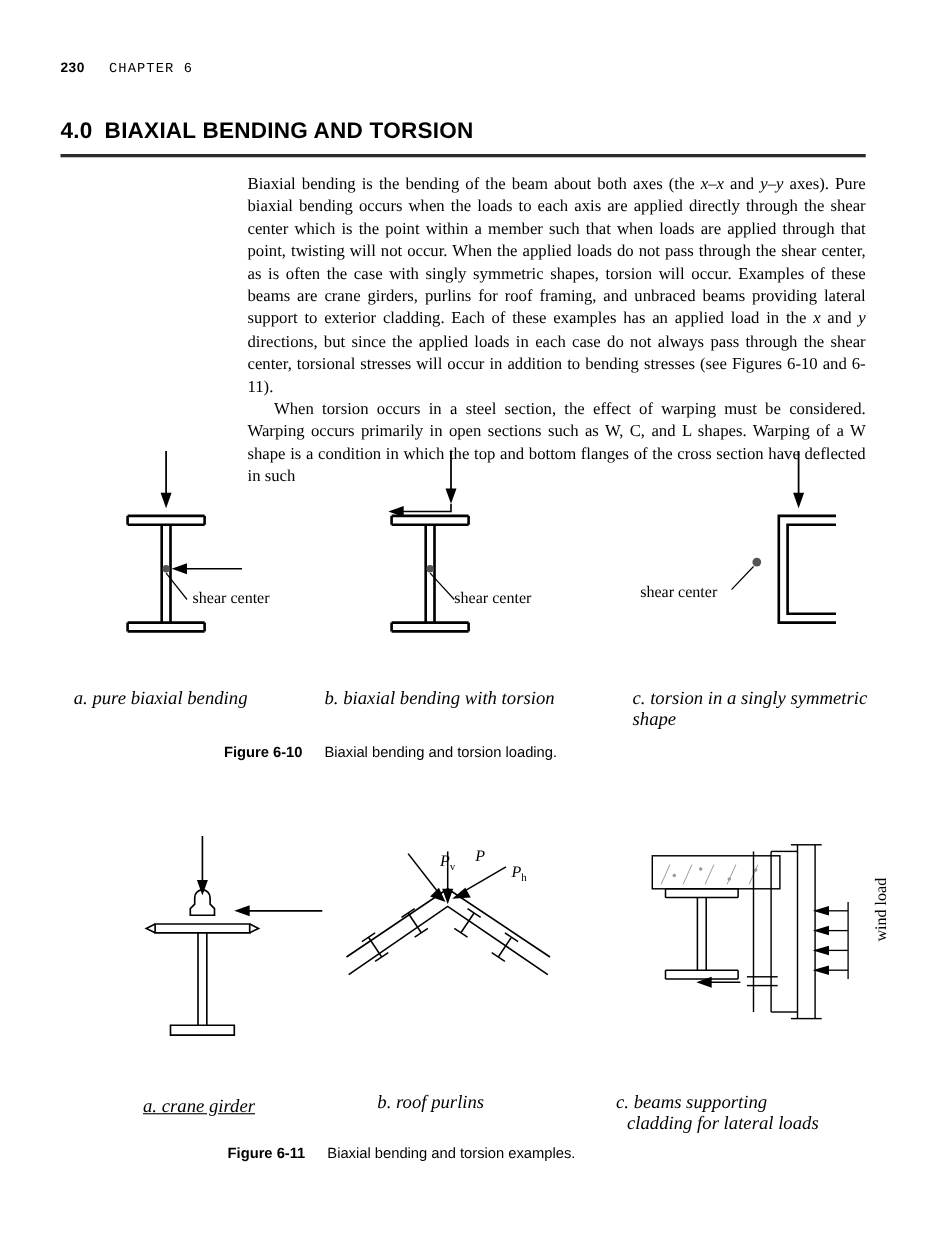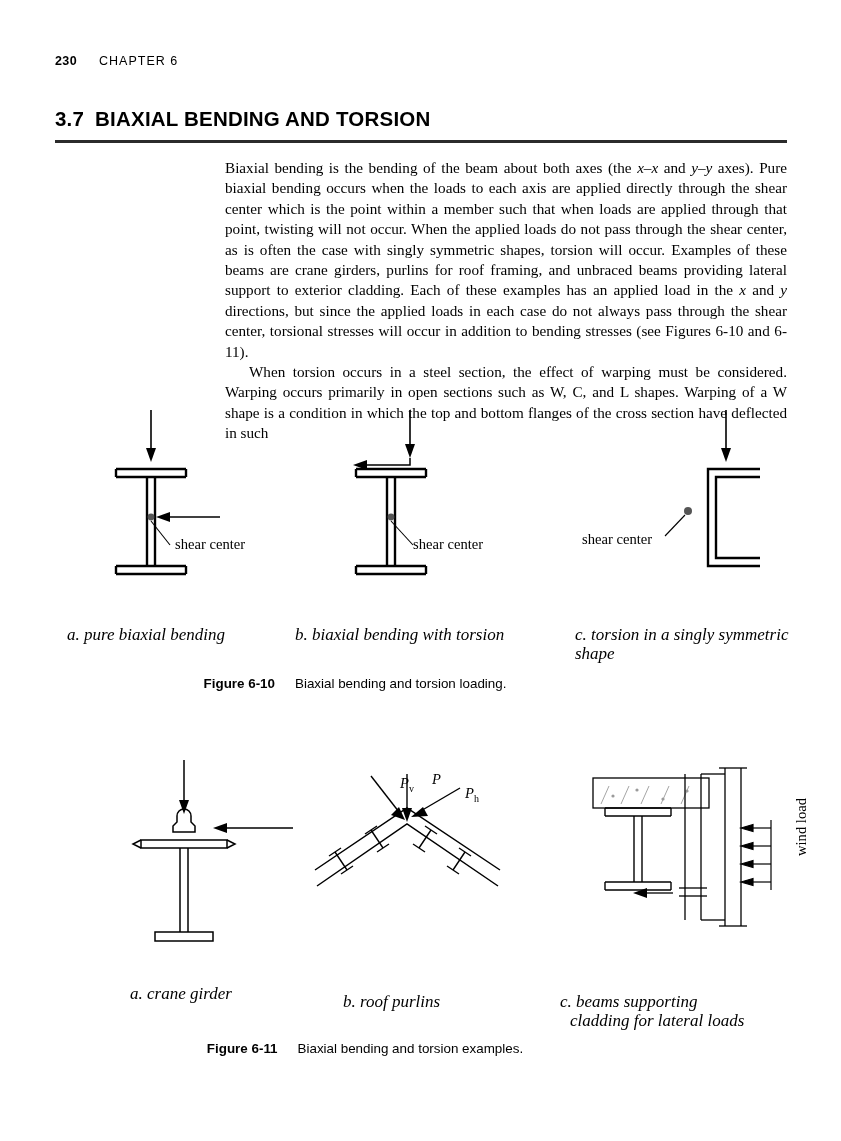--- a/index.html
+++ b/index.html
@@ -29,20 +29,21 @@
     font-size: 12.5px;
     letter-spacing: 0.4px;
   }
   .runhead .pgnum {
     font-weight: bold;
     margin-right: 22px;
   }
   .runhead .chap {
     font-weight: normal;
     letter-spacing: 1px;
+    font-family: Liberation Mono, monospace;
   }
 
   
   .sec-head {
     position: absolute;
     top: 107px;
     left: 55px;
     width: 732px;
     font-family: "Liberation Sans", sans-serif;
     font-weight: bold;
@@ -111,21 +112,21 @@
 </head>
 <body>
 
 <div class="page">
 
   <div class="runhead">
     <span class="pgnum">230</span><span class="chap">CHAPTER 6</span>
   </div>
 
   <div class="sec-head">
-    <span class="num">3.7</span><span>BIAXIAL BENDING AND TORSION</span>
+    <span class="num">4.0</span><span>BIAXIAL BENDING AND TORSION</span>
   </div>
   <div class="rule"></div>
 
   <div class="body-copy">
     <p><span>Biaxial bending is the bending of the beam about both axes (the </span><i>x–x</i><span> and </span><i>y–y</i><span> axes). Pure biaxial bending occurs when the loads to each axis are applied directly through the shear center which is the point within a member such that when loads are applied through that point, twisting will not occur. When the applied loads do not pass through the shear center, as is often the case with singly symmetric shapes, torsion will occur. Examples of these beams are crane girders, purlins for roof framing, and unbraced beams providing lateral support to exterior cladding. Each of these examples has an applied load in the </span><i>x</i><span> and </span><i>y</i><span> directions, but since the applied loads in each case do not always pass through the shear center, torsional stresses will occur in addition to bending stresses (see Figures 6-10 and 6-11).</span></p>
     <p class="indent">When torsion occurs in a steel section, the effect of warping must be considered. Warping occurs primarily in open sections such as W, C, and L shapes. Warping of a W shape is a condition in which the top and bottom flanges of the cross section have deflected in such</p>
   </div>
 
   <div class="fig-area" style="top:405px; left:55px; width:732px; height:290px;">
 
@@ -312,21 +313,21 @@
         <line x1="196" y1="122" x2="172" y2="122"></line>
         <polygon points="166,122 178,118.5 178,125.5" fill="#000"></polygon>
         <line x1="196" y1="60" x2="196" y2="130"></line>
       </g>
 
       <line x1="98" y1="133" x2="66" y2="133" stroke="#000" stroke-width="1.3"></line>
       <polygon points="58,133 72,128 72,138" fill="#000"></polygon>
     </svg>
     <div class="vert" style="top:38px; left:738px;">wind load</div>
 
-    <div class="cap-italic" style="position:absolute; top:224px; left:75px;">a. crane girder</div>
+    <div class="cap-italic" style="position:absolute; top:236px; left:75px;text-decoration:underline;">a. crane girder</div>
     <div class="cap-italic" style="position:absolute; top:232px; left:288px;">b. roof purlins</div>
     <div class="cap-italic" style="position:absolute; top:232px; left:505px; width:230px;">
       <span>c. beams supporting</span><br>
       <span style="display:inline-block;margin-left:10px">cladding for lateral loads</span>
     </div>
 
     <div class="fig-title" style="position:absolute; top:281px; left:0; width:620px;">
       <b>Figure 6-11</b><span class="t">Biaxial bending and torsion examples.</span>
     </div>
   </div>

